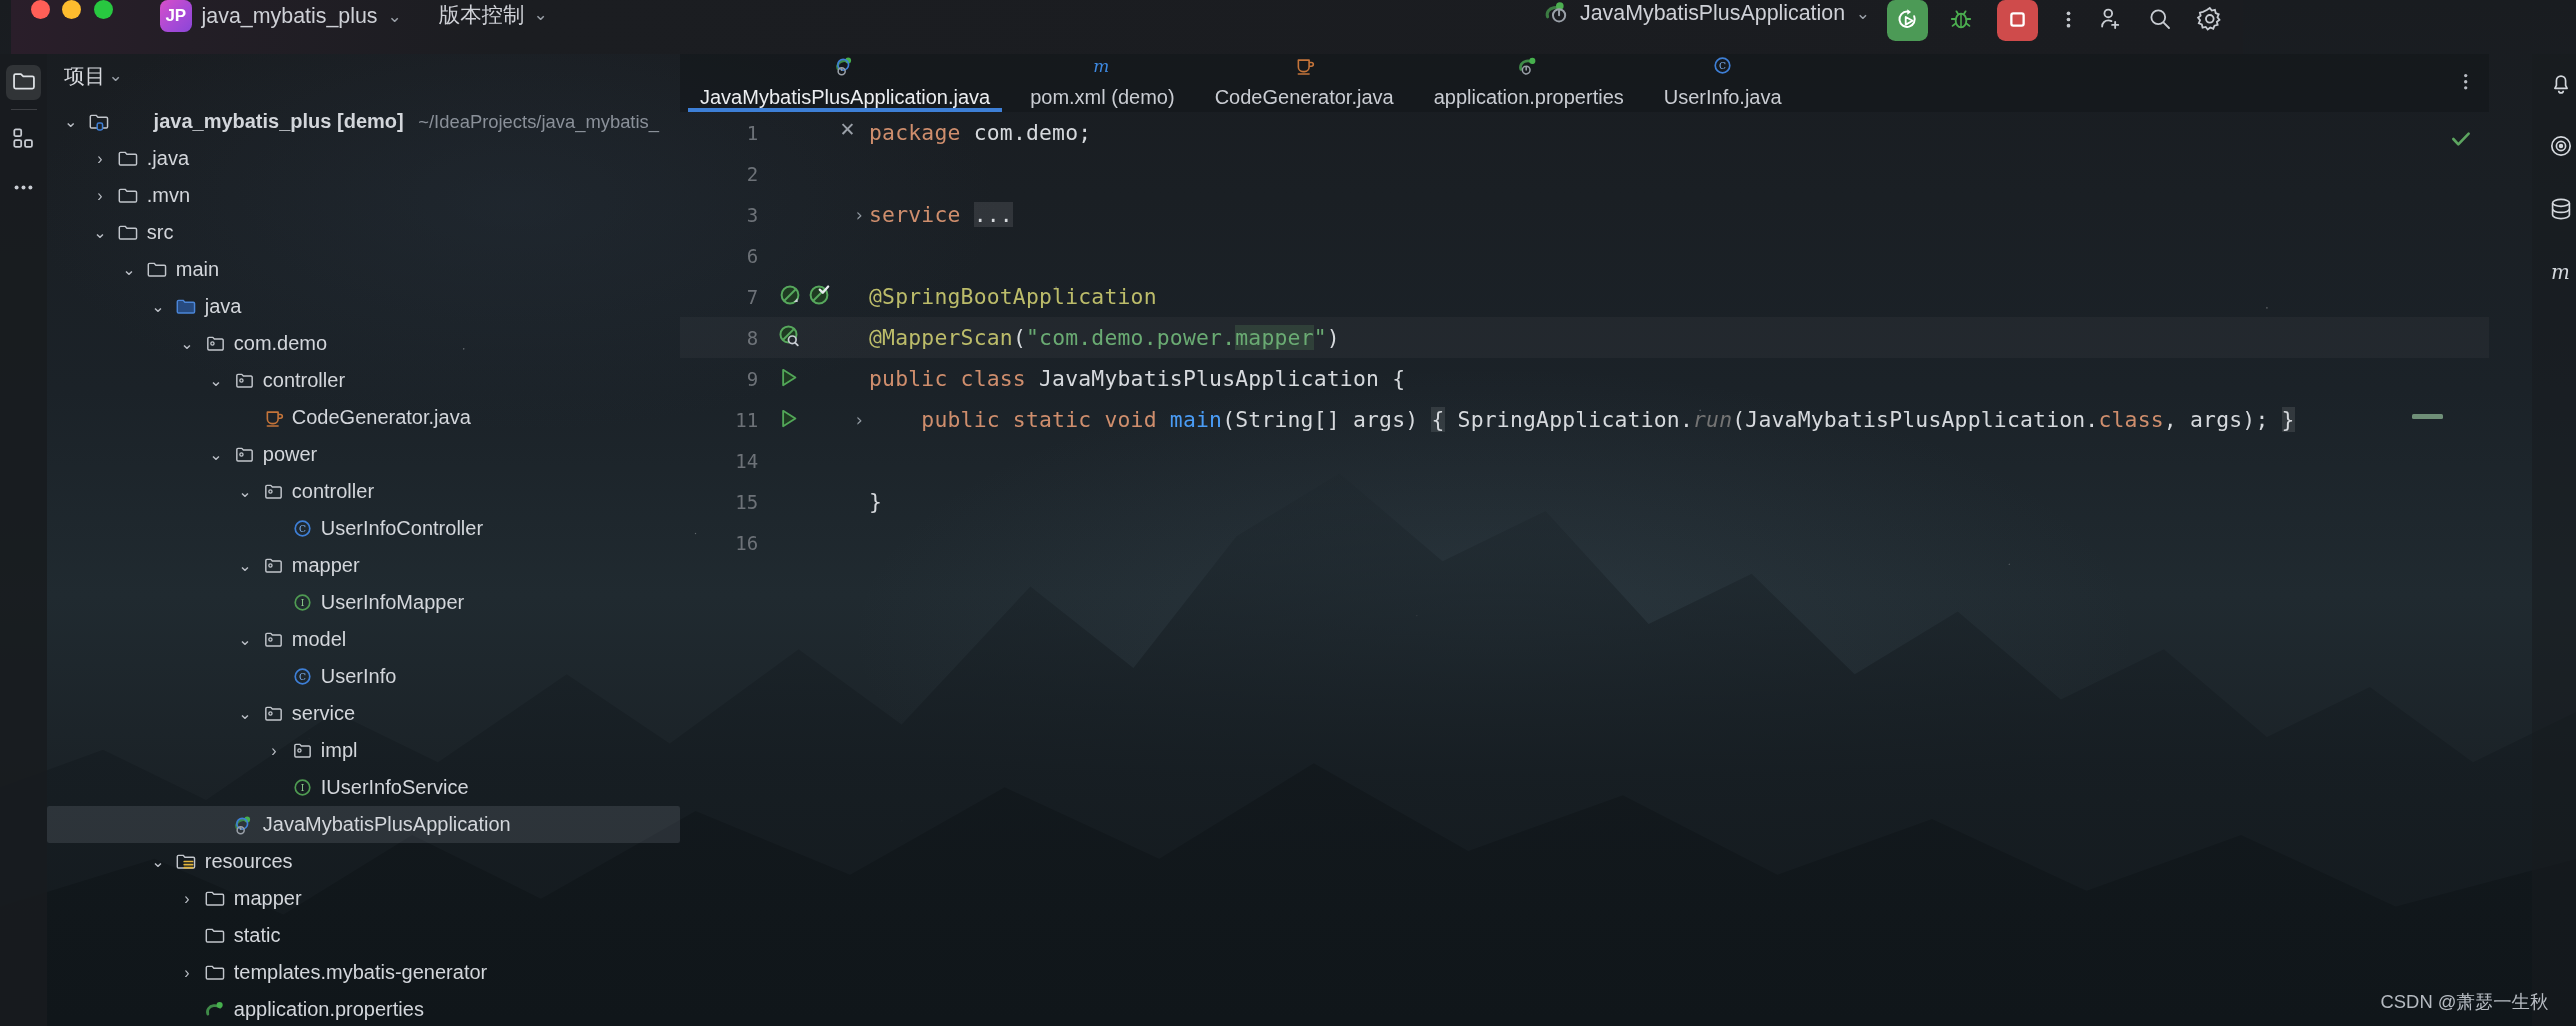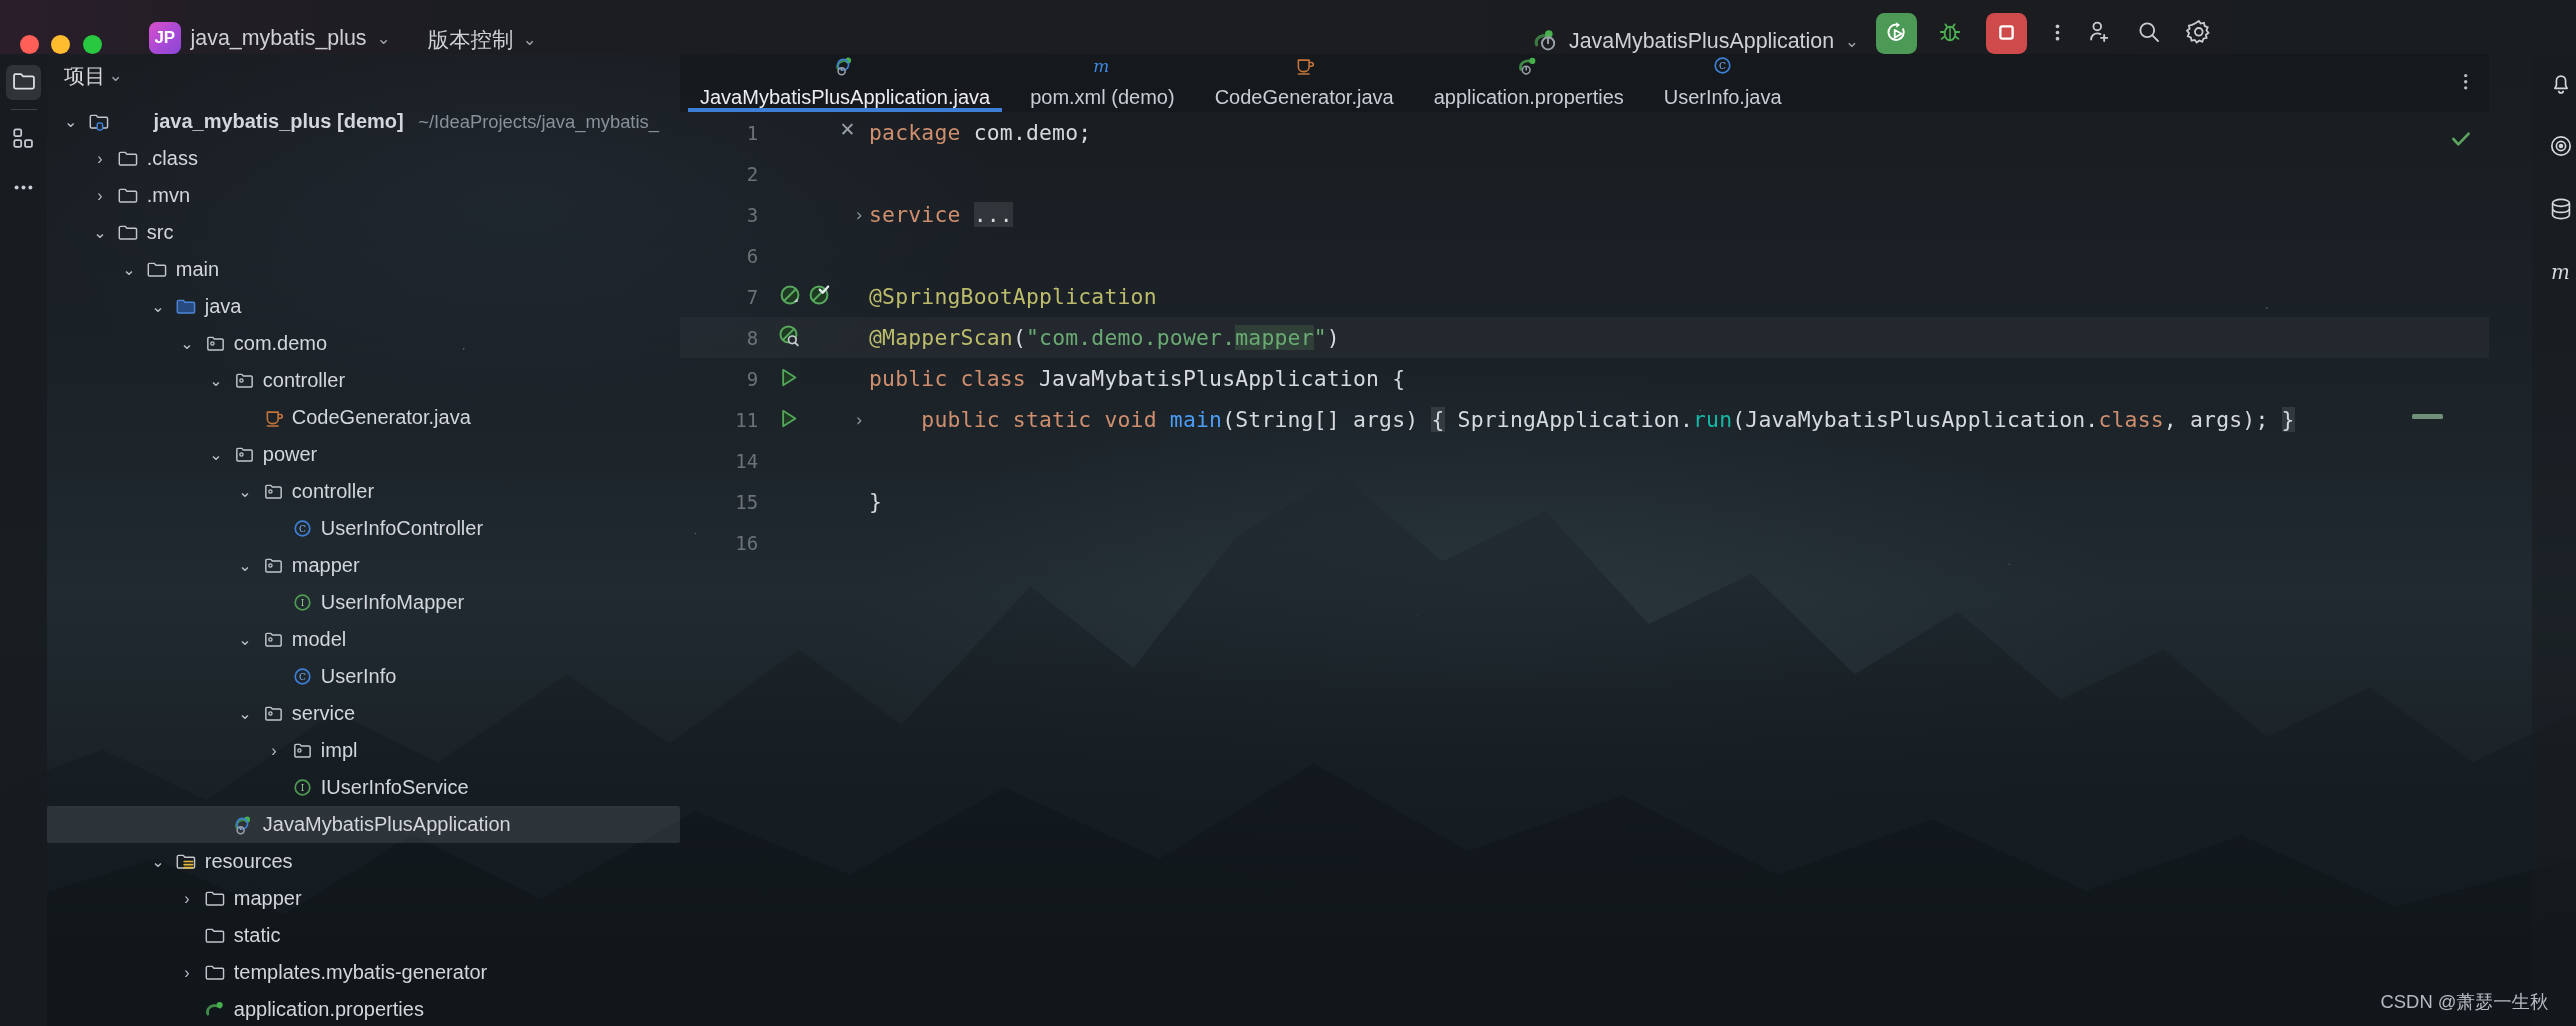--- a/index.html
+++ b/index.html
@@ -45,23 +45,23 @@
     position: absolute; left: 0; bottom: 0; width: 2576px; height: 398px;
     background: linear-gradient(180deg, rgba(18,24,28,.55) 0%, #10161a 100%);
     clip-path: polygon(
       0% 100%, 0% 70%, 6% 58%, 11% 72%, 16% 52%, 21% 68%, 27% 46%,
       33% 62%, 39% 40%, 45% 58%, 51% 34%, 57% 56%, 63% 42%, 69% 62%,
       75% 48%, 81% 66%, 87% 52%, 93% 70%, 100% 58%, 100% 100%);
   }
 
   
   .titlebar {
-    position: absolute; left: 0; top: 0; width: 2232px; height: 54px;
+    position: absolute; left: 11px; top: 0; width: 2232px; height: 54px;
     background: linear-gradient(90deg,#2a1e2a 0%, #231e26 8%, #1b1d21 22%, #1a1c20 100%);
-    display: flex; align-items: flex-end; z-index: 40;
+    display: flex; align-items: flex-start; z-index: 40;
   }
   .traffic { display:flex; align-items:center; gap: 12.3px; margin-left: 20px; }
   .dot { width: 19px; height: 19px; border-radius: 50%; }
   .dot.r { background: #ff5f57; } .dot.y { background: #febc2e; } .dot.g { background: #28c840; }
 
   .proj-chip { display:flex; align-items:center; gap: 10px; margin-left: 47px; }
   .jp-badge {
     width: 32px; height: 32px; border-radius: 7.7px;
     background: linear-gradient(135deg,#d84fc9 0%, #a94ad6 55%, #8b46d8 100%);
     color:#fff; font-size: 17px; font-weight: 700; letter-spacing: -0.4px;
@@ -142,21 +142,21 @@
   .lnum { width: 92px; text-align: right; padding-right: 13.8px; color:#6d7278; font-size: 19px; flex:0 0 92px; }
   .gutter { width: 77px; flex:0 0 77px; display:flex; align-items:center; gap: 3.1px; padding-left: 4.6px; }
   .fold { width: 20px; flex:0 0 20px; color:#9098a0; font-size: 17px; text-align:center; }
   .src { font-size: 21.4px; white-space: pre; letter-spacing: 0.2px; }
 
   .kw  { color:#cf8e6d; }
   .ann { color:#bcbc6a; }
   .str { color:#6aab73; }
   .txt { color:#d6d9dd; }
   .mth { color:#4a9cf5; }
-  .ital{ color:#14b8a6; }
+  .ital{ color:#737373; font-style: italic; }
   .hlbg{ background: rgba(255,255,255,.10); }
   .hlgrn{ background: rgba(120,190,120,.16); }
 
   
   .inspect {
     position:absolute; right: 6.1px; top: 66px; width: 44px; height: 41px;
     display:flex; align-items:center; justify-content:center;
   }
 
   
@@ -332,21 +332,21 @@
         <span class="lbl bold">java_mybatis_plus [demo]</span>
         <span class="path">~/IdeaProjects/java_mybatis_</span>
       </div>
       <div class="node" style="padding-left: 43px;">
         <span class="arrow">›</span>
         <span class="nicon">
           <svg width="23" height="23" viewBox="0 0 30 30">
             <path d="M3 8.5A1.6 1.6 0 0 1 4.6 7h6l2.3 2.4h11A1.6 1.6 0 0 1 25.5 11v11a1.6 1.6 0 0 1-1.6 1.6H4.6A1.6 1.6 0 0 1 3 22z" fill="none" stroke="#c2c6cc" stroke-width="1.9" stroke-linejoin="round"></path>
           </svg>
         </span>
-        <span class="lbl">.class</span>
+        <span class="lbl">.java</span>
       </div>
       <div class="node" style="padding-left: 43px;">
         <span class="arrow">›</span>
         <span class="nicon">
           <svg width="23" height="23" viewBox="0 0 30 30">
             <path d="M3 8.5A1.6 1.6 0 0 1 4.6 7h6l2.3 2.4h11A1.6 1.6 0 0 1 25.5 11v11a1.6 1.6 0 0 1-1.6 1.6H4.6A1.6 1.6 0 0 1 3 22z" fill="none" stroke="#c2c6cc" stroke-width="1.9" stroke-linejoin="round"></path>
           </svg>
         </span>
         <span class="lbl">.mvn</span>
       </div>

